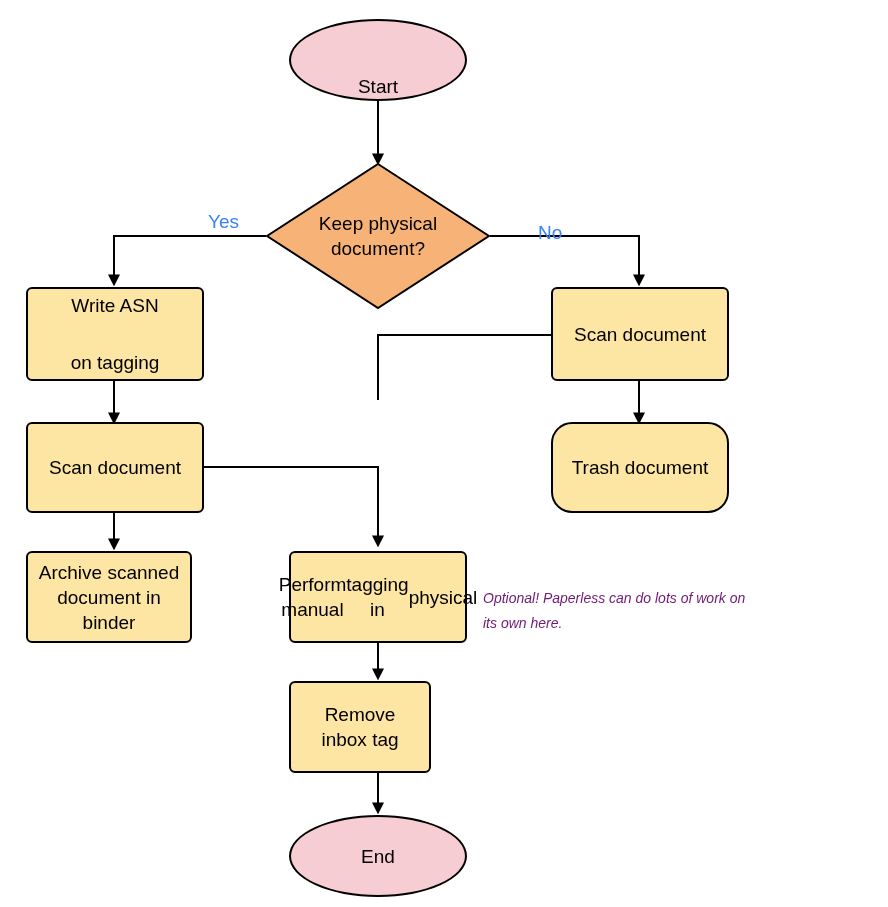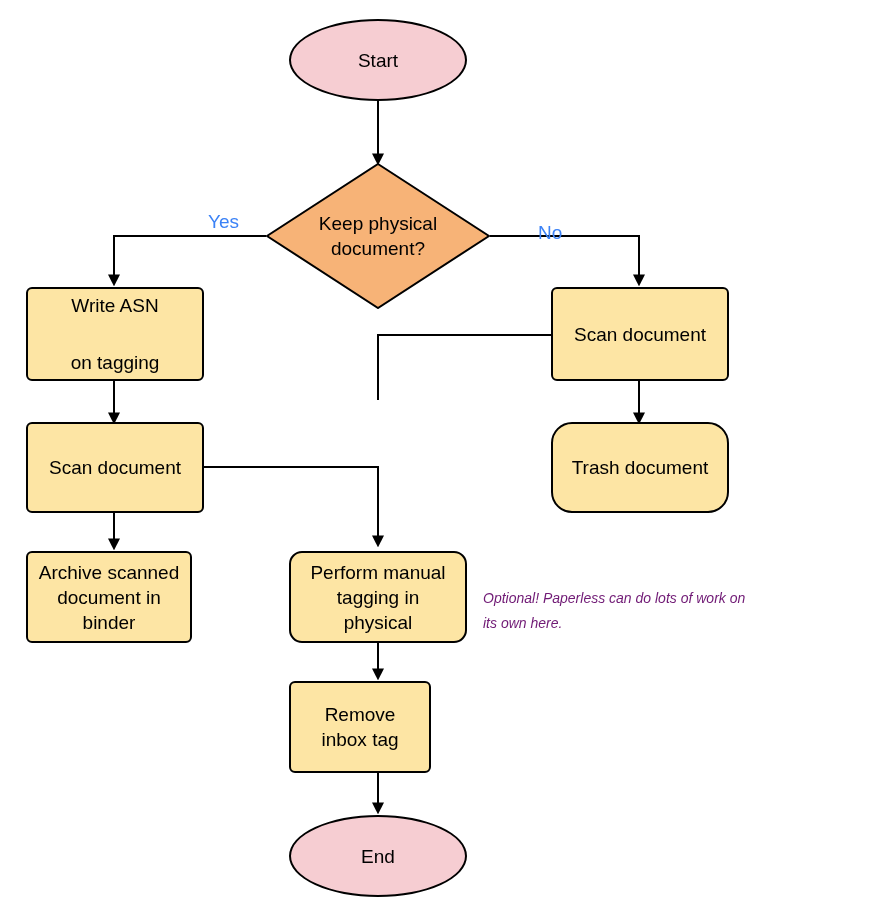--- a/index.html
+++ b/index.html
@@ -105,21 +105,21 @@
       <path d="M 639 381 L 639 422" marker-end="url(#arrow)"></path>
 
       <path d="M 552 335 L 378 335 L 378 400"></path>
 
       <path d="M 378 643 L 378 678" marker-end="url(#arrow)"></path>
 
       <path d="M 378 773 L 378 812" marker-end="url(#arrow)"></path>
     </g>
   </svg>
 
-  <div class="node terminal" style="left:289px; top:19px; width:178px; height:82px;">
+  <div class="node terminal" style="left:289px; top:19px; width:178px; height:82px;align-items:flex-end;">
     <span>Start</span>
   </div>
 
   <div class="node decision" style="left:266px; top:163px; width:224px; height:146px;">
     <svg class="diamond-shape" viewBox="0 0 224 146" preserveAspectRatio="none">
       <polygon points="112,1 223,73 112,145 1,73" fill="#f7b377" stroke="#000000" stroke-width="2"></polygon>
     </svg>
     <div class="decision-label">
       <div>Keep physical</div>
       <div>document?</div>
@@ -145,21 +145,21 @@
   </div>
 
   <div class="node process" style="left:551px; top:287px; width:178px; height:94px;">
     <span>Scan document</span>
   </div>
 
   <div class="node process" style="left:551px; top:422px; width:178px; height:91px;border-radius:21px;">
     <span>Trash document</span>
   </div>
 
-  <div class="node process" style="left:289px; top:551px; width:178px; height:92px; flex-direction:column;border-radius:13px;">
+  <div class="node process" style="left:289px; top:551px; width:178px; height:92px; flex-direction:row;">
     <div>Perform manual</div>
     <div>tagging in</div>
     <div>physical</div>
   </div>
 
   <div class="node process" style="left:289px; top:681px; width:142px; height:92px; flex-direction:column;">
     <div>Remove</div>
     <div>inbox tag</div>
   </div>
 

